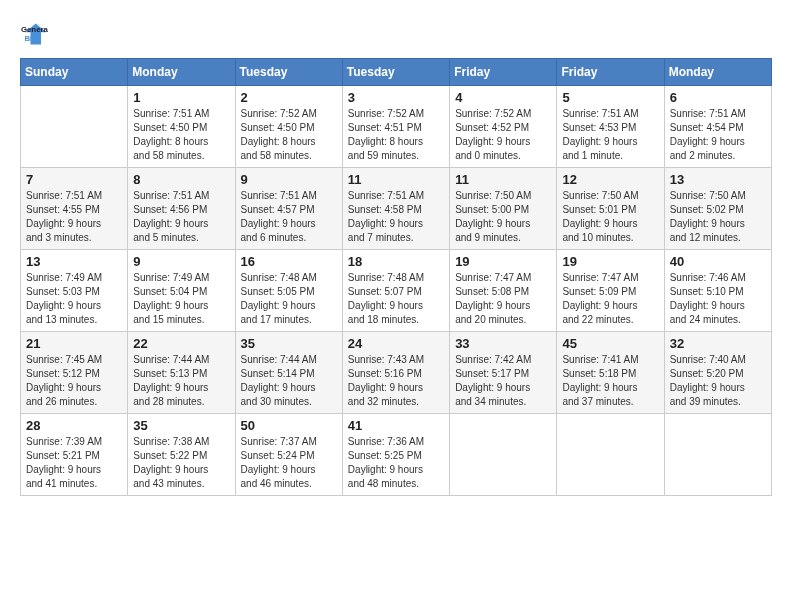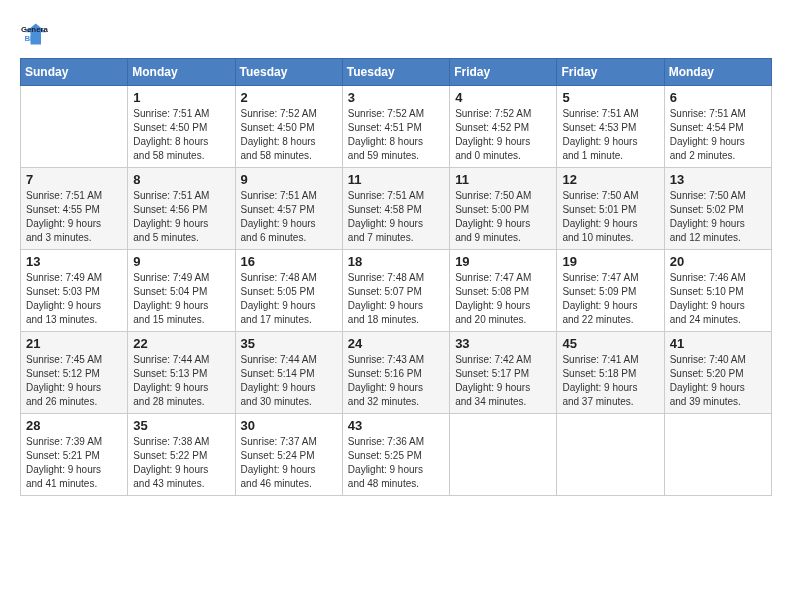--- a/index.html
+++ b/index.html
@@ -190,21 +190,21 @@
         </td>
         <td>
           <span class="day-number">19</span>
           <div class="day-info">Sunrise: 7:47 AM<br>Sunset: 5:08 PM<br>Daylight: 9 hours<br>and 20 minutes.</div>
         </td>
         <td>
           <span class="day-number">19</span>
           <div class="day-info">Sunrise: 7:47 AM<br>Sunset: 5:09 PM<br>Daylight: 9 hours<br>and 22 minutes.</div>
         </td>
         <td>
-          <span class="day-number">20</span>
+          <span class="day-number">40</span>
           <div class="day-info">Sunrise: 7:46 AM<br>Sunset: 5:10 PM<br>Daylight: 9 hours<br>and 24 minutes.</div>
         </td>
       </tr>
       <tr>
         <td>
           <span class="day-number">21</span>
           <div class="day-info">Sunrise: 7:45 AM<br>Sunset: 5:12 PM<br>Daylight: 9 hours<br>and 26 minutes.</div>
         </td>
         <td>
           <span class="day-number">22</span>
@@ -220,39 +220,39 @@
         </td>
         <td>
           <span class="day-number">33</span>
           <div class="day-info">Sunrise: 7:42 AM<br>Sunset: 5:17 PM<br>Daylight: 9 hours<br>and 34 minutes.</div>
         </td>
         <td>
           <span class="day-number">45</span>
           <div class="day-info">Sunrise: 7:41 AM<br>Sunset: 5:18 PM<br>Daylight: 9 hours<br>and 37 minutes.</div>
         </td>
         <td>
-          <span class="day-number">41</span>
+          <span class="day-number">32</span>
           <div class="day-info">Sunrise: 7:40 AM<br>Sunset: 5:20 PM<br>Daylight: 9 hours<br>and 39 minutes.</div>
         </td>
       </tr>
       <tr>
         <td>
           <span class="day-number">28</span>
           <div class="day-info">Sunrise: 7:39 AM<br>Sunset: 5:21 PM<br>Daylight: 9 hours<br>and 41 minutes.</div>
         </td>
         <td>
           <span class="day-number">35</span>
           <div class="day-info">Sunrise: 7:38 AM<br>Sunset: 5:22 PM<br>Daylight: 9 hours<br>and 43 minutes.</div>
         </td>
         <td>
-          <span class="day-number">30</span>
+          <span class="day-number">50</span>
           <div class="day-info">Sunrise: 7:37 AM<br>Sunset: 5:24 PM<br>Daylight: 9 hours<br>and 46 minutes.</div>
         </td>
         <td>
-          <span class="day-number">43</span>
+          <span class="day-number">41</span>
           <div class="day-info">Sunrise: 7:36 AM<br>Sunset: 5:25 PM<br>Daylight: 9 hours<br>and 48 minutes.</div>
         </td>
         <td class="empty-cell"></td>
         <td class="empty-cell"></td>
         <td class="empty-cell"></td>
       </tr>
     </tbody>
 </table>
 
 </body></html>

